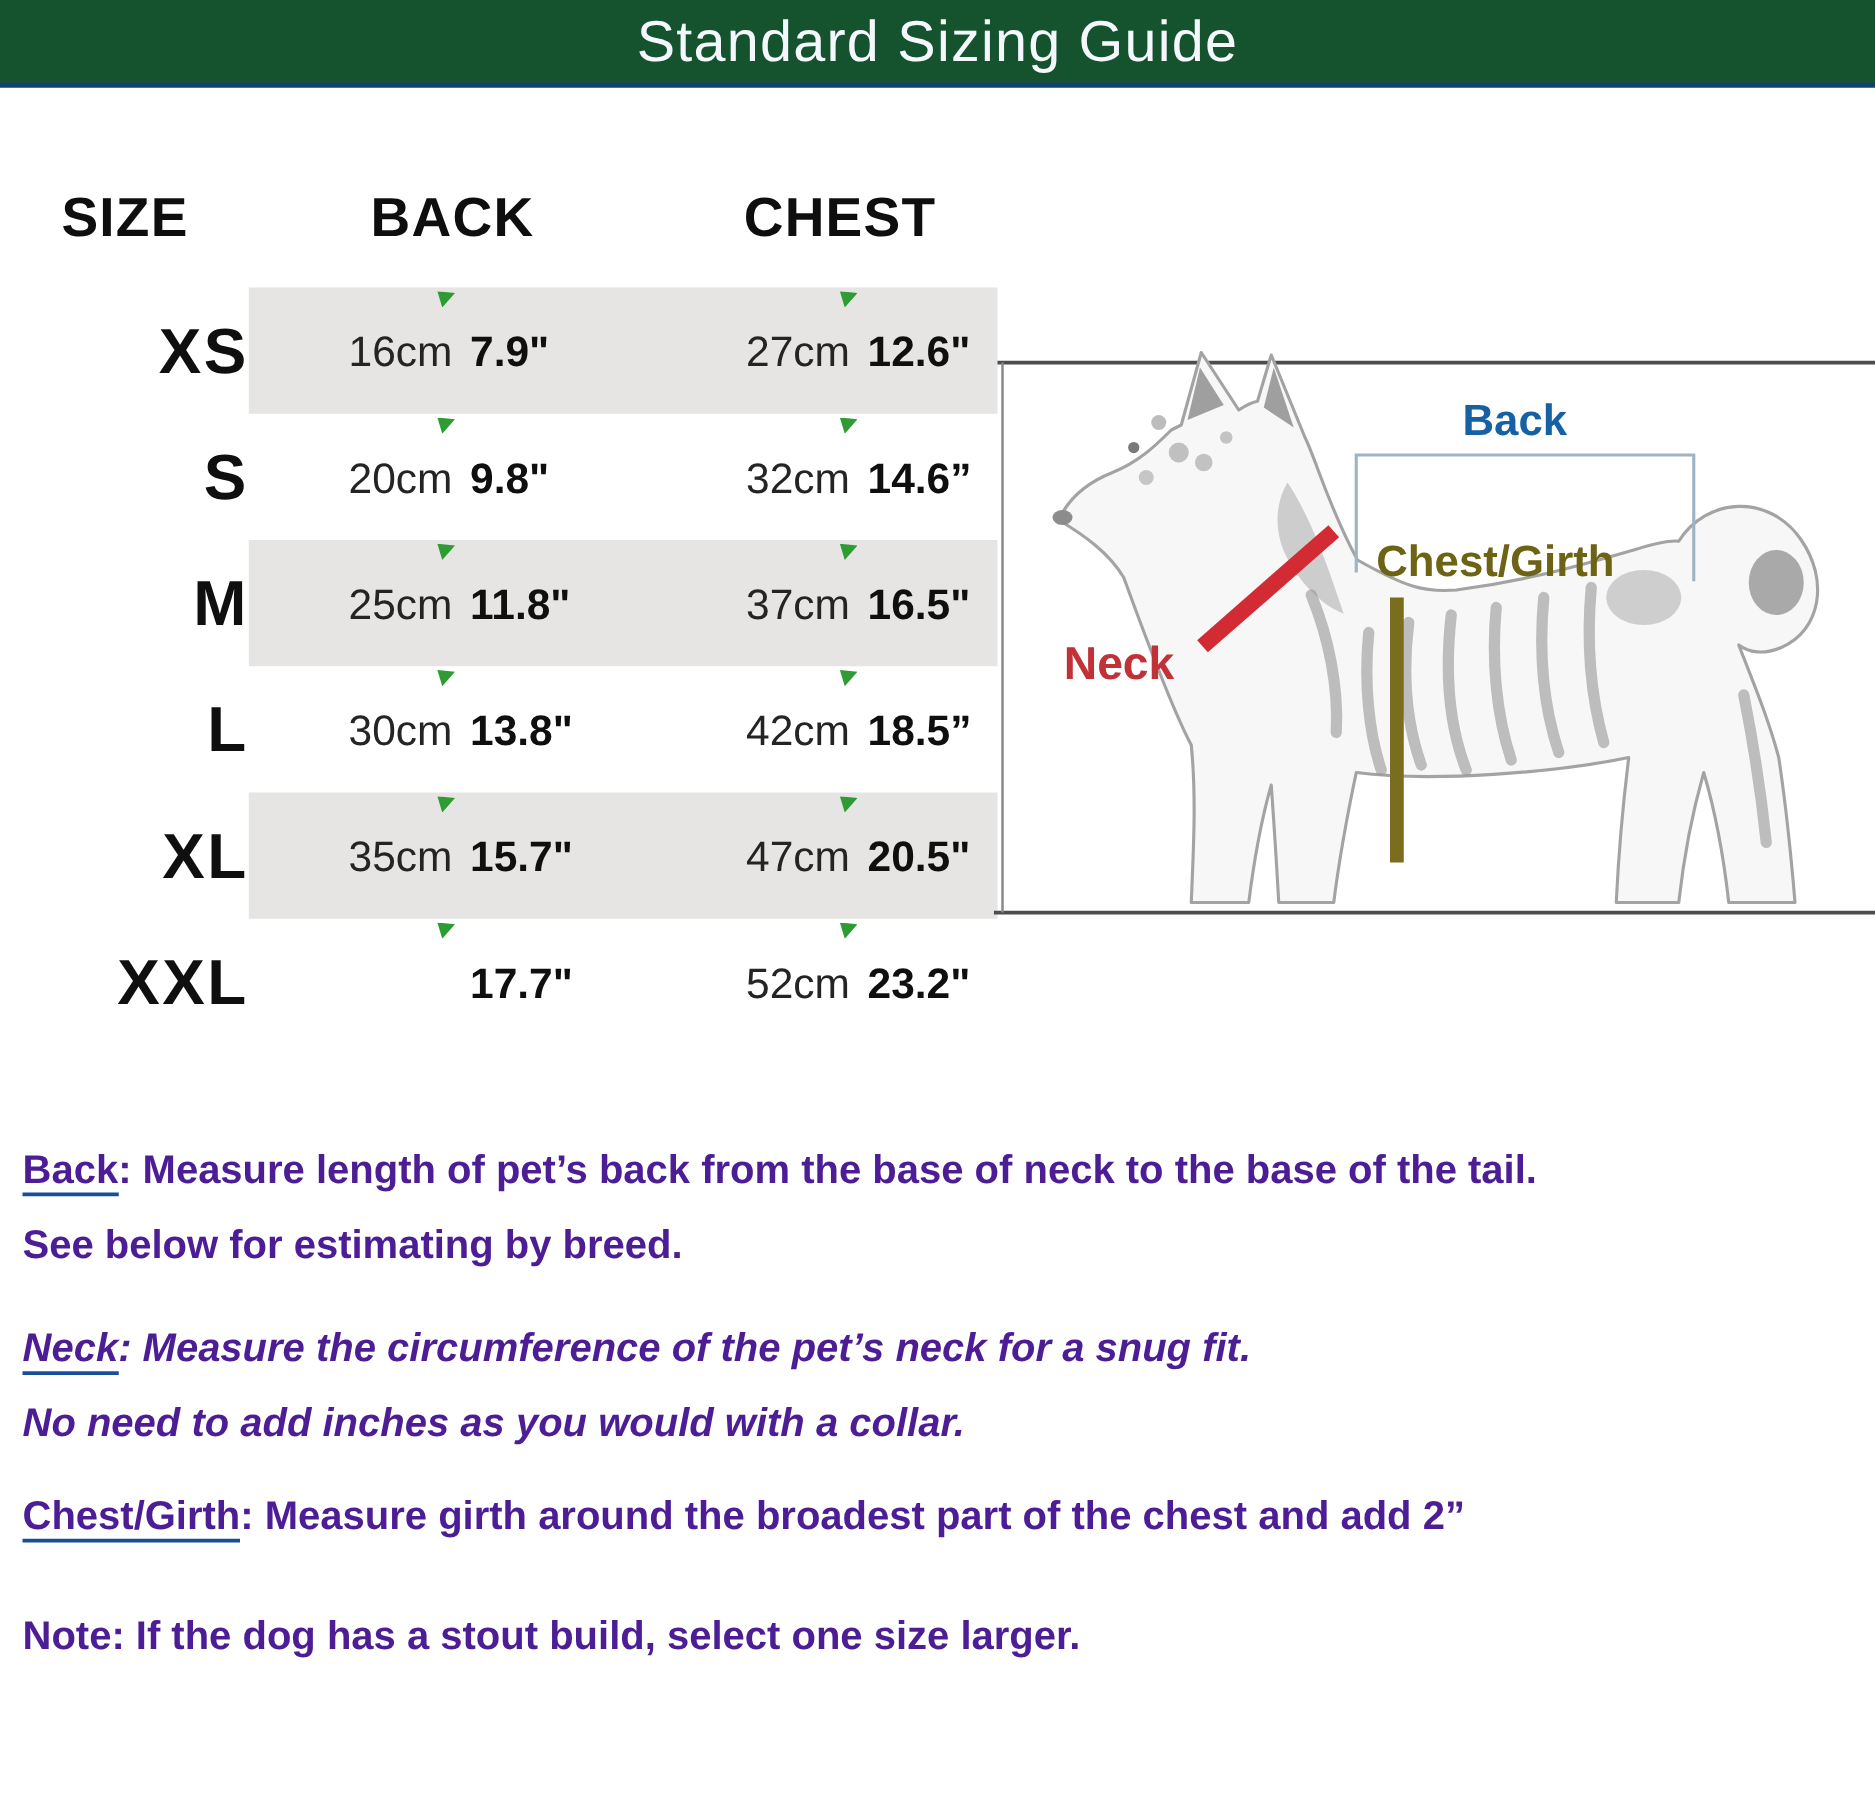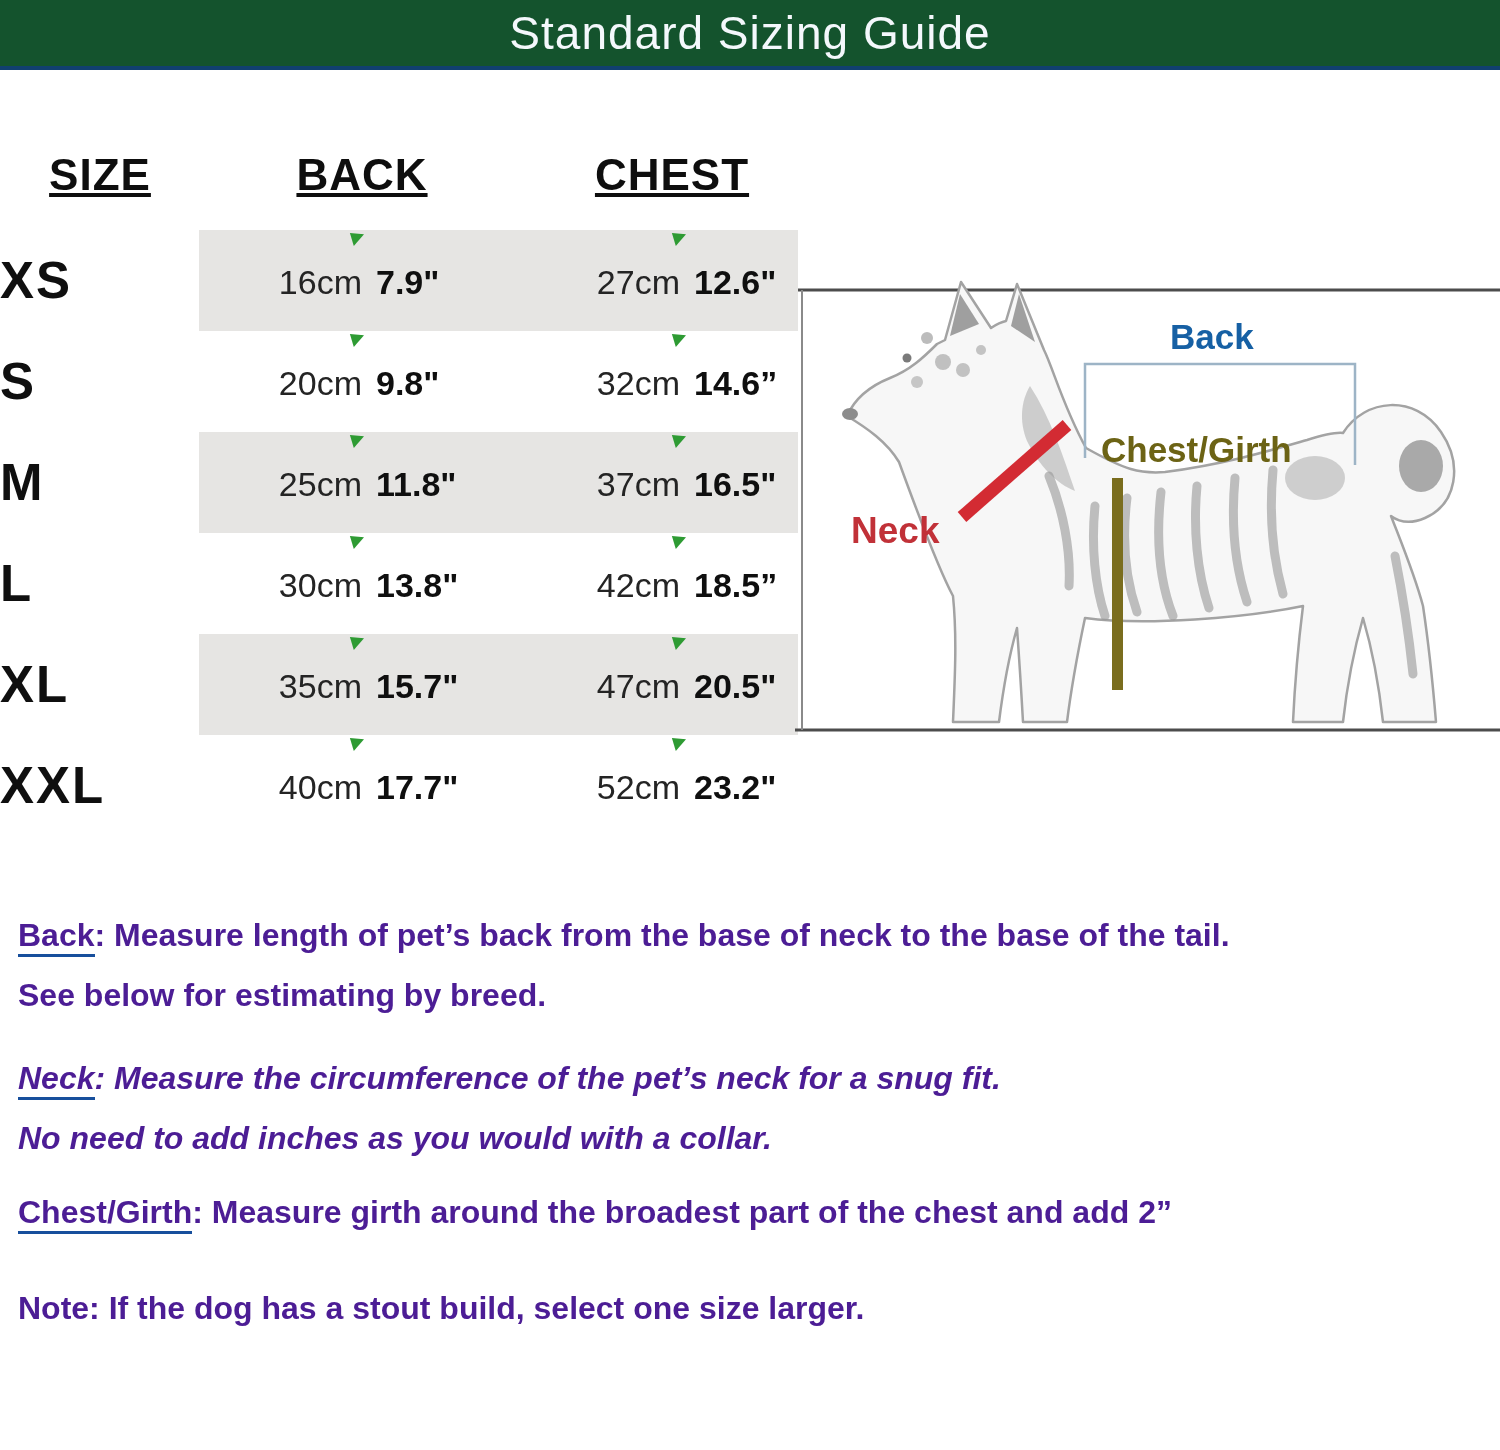--- a/index.html
+++ b/index.html
@@ -14,32 +14,32 @@
     background:#14532d; border-bottom:4px solid #11406f; box-sizing:border-box;
     display:flex; align-items:center; justify-content:center;
   }
   .titlebar .title {
     color:#f4f8fc; font-size:46px; font-weight:400; letter-spacing:1px;
   }
 
   
   .thead span {
     position:absolute; top:150px; transform:translateX(-50%);
-    font-size:44px; font-weight:700; color:#0e0e0e; letter-spacing:1px; white-space:nowrap;text-decoration:underline;
+    font-size:44px; font-weight:700; color:#0e0e0e; letter-spacing:1px; white-space:nowrap;
   }
   .th-size  { left:100px; }
   .th-back  { left:362px; }
   .th-chest { left:672px; }
 
   .trow { position:absolute; left:0; width:800px; height:101px; }
   .trow .band { position:absolute; left:199px; top:0; width:599px; height:101px; background:transparent; }
   .trow.gray .band { background:#e6e5e3; }
   .trow .size {
     position:absolute; left:0; top:0; width:199px; height:101px; line-height:101px;
-    text-align:left; font-size:51px; font-weight:700; color:#0f0f0f; letter-spacing:2px;
+    text-align:right; font-size:51px; font-weight:700; color:#0f0f0f; letter-spacing:2px;
   }
   .trow .cm, .trow .in {
     position:absolute; top:0; height:101px; line-height:104px; font-size:34px; white-space:nowrap;margin-left:10px;
   }
   .trow .cm { color:#242424; font-weight:400; }
   .trow .in { color:#0f0f0f; font-weight:700; }
   .back-cm  { left:200px; width:152px; text-align:right; }
   .back-in  { left:366px; }
   .chest-cm { left:518px; width:152px; text-align:right; }
   .chest-in { left:684px; }
@@ -139,21 +139,20 @@
     <span class="in back-in">15.7"</span>
     <span class="cm chest-cm">47cm</span>
     <span class="in chest-in">20.5"</span>
   </div>
 
   <div class="trow" style="top:735px">
     <div class="band"></div>
     <div class="marker m-back"></div>
     <div class="marker m-chest"></div>
     <span class="size">XXL</span>
-    <span class="cm back-cm">40cm</span>
     <span class="in back-in">17.7"</span>
     <span class="cm chest-cm">52cm</span>
     <span class="in chest-in">23.2"</span>
   </div>
 
   <svg class="dog-svg" viewBox="0 0 705 472" xmlns="http://www.w3.org/2000/svg">
 
     <line x1="3" y1="24" x2="705" y2="24" stroke="#4d4d4d" stroke-width="3"></line>
     <line x1="0" y1="464" x2="705" y2="464" stroke="#4d4d4d" stroke-width="3"></line>
     <line x1="7" y1="24" x2="7" y2="464" stroke="#8a8a8a" stroke-width="2"></line>

